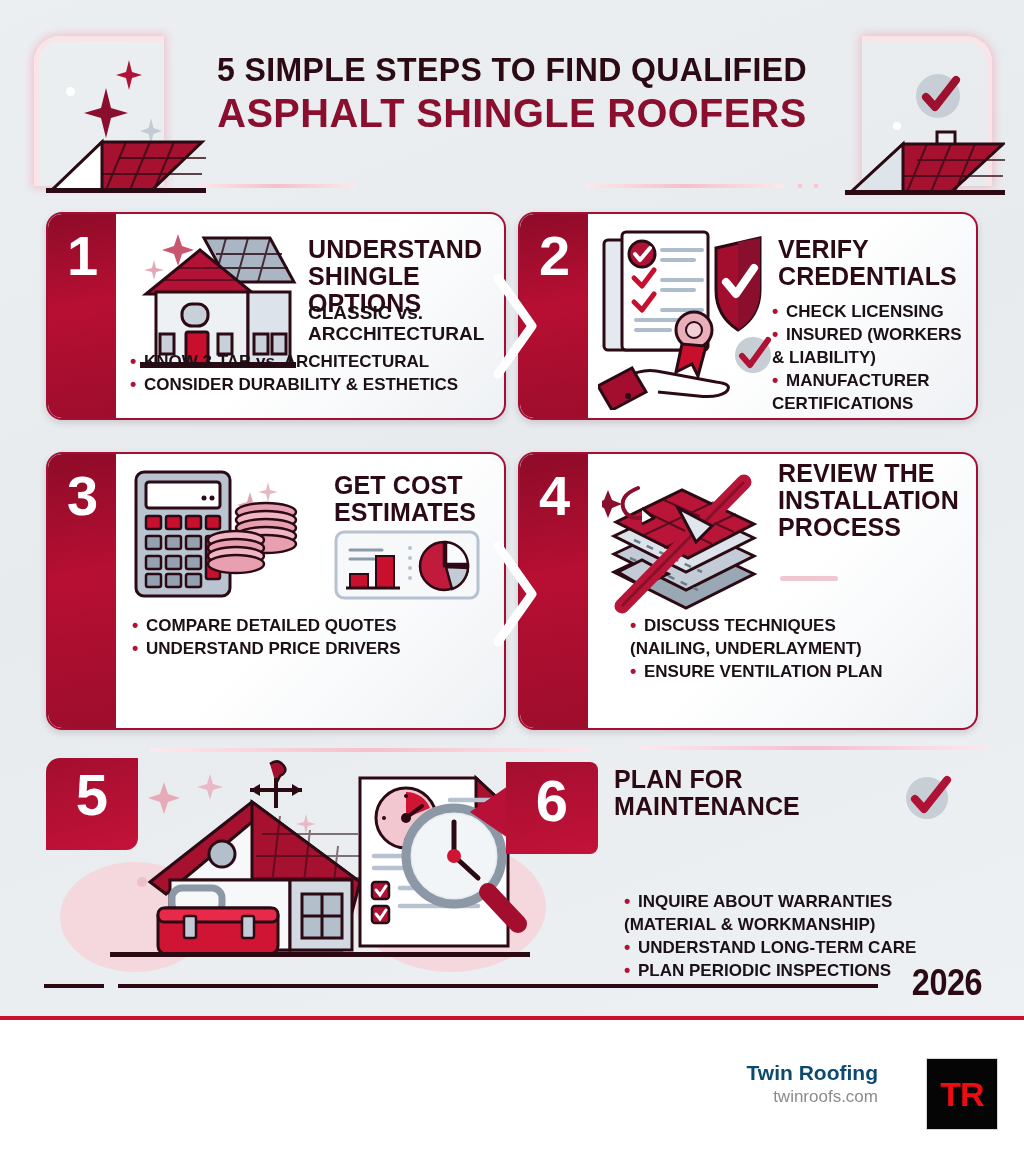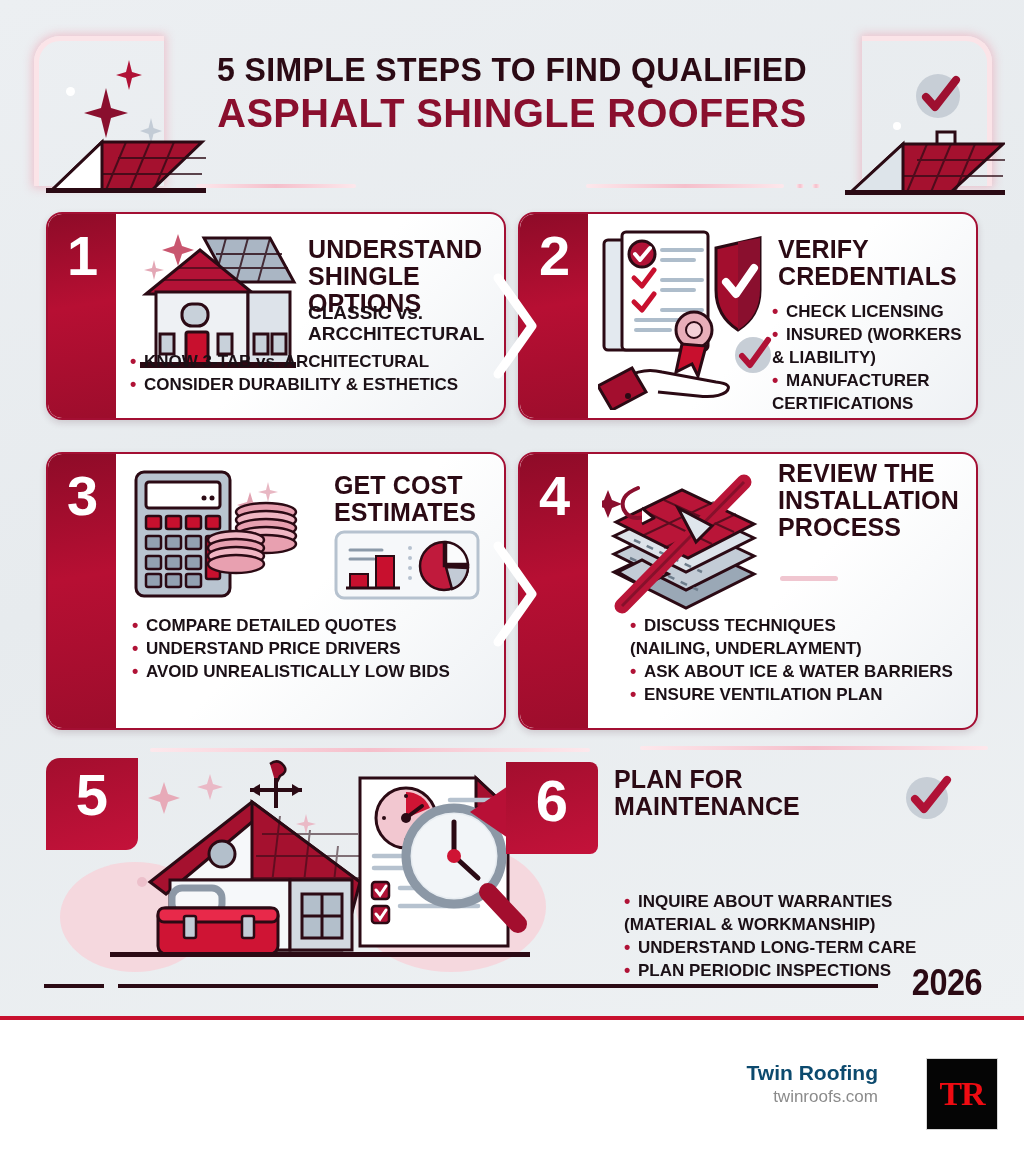--- a/index.html
+++ b/index.html
@@ -134,21 +134,21 @@
   .brand{
     position:absolute; right:146px; top:36px; text-align:right;
   }
   .brand-name{ font-size:21px; font-weight:bold; color:#0c4a6e; line-height:1.25; }
   .brand-url{ font-size:17px; color:#8b8b8b; line-height:1.3; }
   .logo{
     position:absolute; right:26px; top:34px; width:72px; height:72px;
     background:#050505; display:flex; align-items:center; justify-content:center;
     border:1px solid #d8d8d8;
   }
-  .logo span{ color:#ef0b12; font-size:34px; font-weight:bold; letter-spacing:-1px;font-family:Liberation Serif, serif; }
+  .logo span{ color:#ef0b12; font-size:34px; font-weight:bold; letter-spacing:-1px; }
 
   
   .blob{ position:absolute; border-radius:50%; background:#f7d3da; opacity:.85; }
 </style>
 </head>
 <body>
 
 <div id="poster">
 
   <div class="header">
@@ -384,21 +384,20 @@
           <path d="M110 12 A24 24 0 1 0 134 36 L110 36 Z" fill="#c01a3c" stroke="#2b0a14" stroke-width="2.5"></path>
           <path d="M112 12 A24 24 0 0 1 134 34 L112 34 Z" fill="#fafbfc" stroke="#2b0a14" stroke-width="2.5"></path>
           <path d="M134 38 A24 24 0 0 1 118 59 L112 37 Z" fill="#c3cbd6" stroke="#2b0a14" stroke-width="2.5"></path>
         </svg>
 
         <div class="ctitle" style="left:218px;top:18px;width:180px">GET COST ESTIMATES</div>
 
         <ul class="bullets" style="left:16px;top:162px;width:380px">
           <li>COMPARE DETAILED QUOTES</li>
           <li>UNDERSTAND PRICE DRIVERS</li>
-          <li>AVOID UNREALISTICALLY LOW BIDS</li>
         </ul>
       </div>
     </div>
   </div>
 
   <div class="chev" style="left:492px;top:540px">
     <svg width="46" height="108" viewBox="0 0 46 108">
       <path d="M6 6 L40 54 L6 102" fill="none" stroke="#ffffff" stroke-width="9" stroke-linecap="round" stroke-linejoin="round"></path>
     </svg>
   </div>
@@ -432,21 +431,20 @@
           <path d="M36 22 Q16 30 22 44 Q28 56 46 50" fill="none" stroke="#8a0f2e" stroke-width="4" stroke-linecap="round"></path>
           <path d="M40 42 L52 52 L40 58" fill="#ffffff" stroke="#2b0a14" stroke-width="3" stroke-linejoin="round"></path>
         </svg>
 
         <div class="ctitle" style="left:190px;top:6px;width:210px">REVIEW THE INSTALLATION PROCESS</div>
         <div style="position:absolute;left:192px;top:122px;width:58px;height:5px;background:#f0c6d0;border-radius:3px"></div>
 
         <ul class="bullets" style="left:42px;top:162px;width:360px">
           <li>DISCUSS TECHNIQUES</li>
           <li class="cont">(NAILING, UNDERLAYMENT)</li>
-          <li>ASK ABOUT ICE &amp; WATER BARRIERS</li>
           <li>ENSURE VENTILATION PLAN</li>
         </ul>
       </div>
     </div>
   </div>
 
   <div class="hdr-line" style="left:150px;top:748px;width:440px"></div>
   <div class="hdr-line" style="left:640px;top:746px;width:348px"></div>
 
   <div class="blob" style="left:60px;top:862px;width:150px;height:110px"></div>

